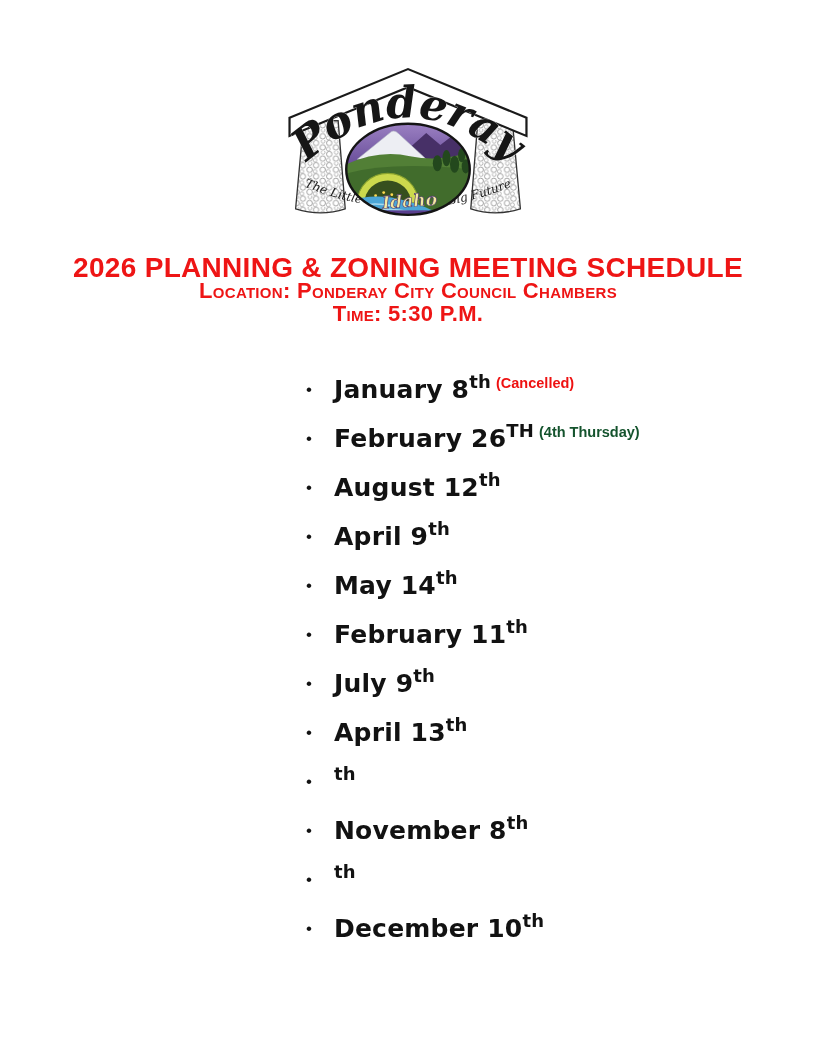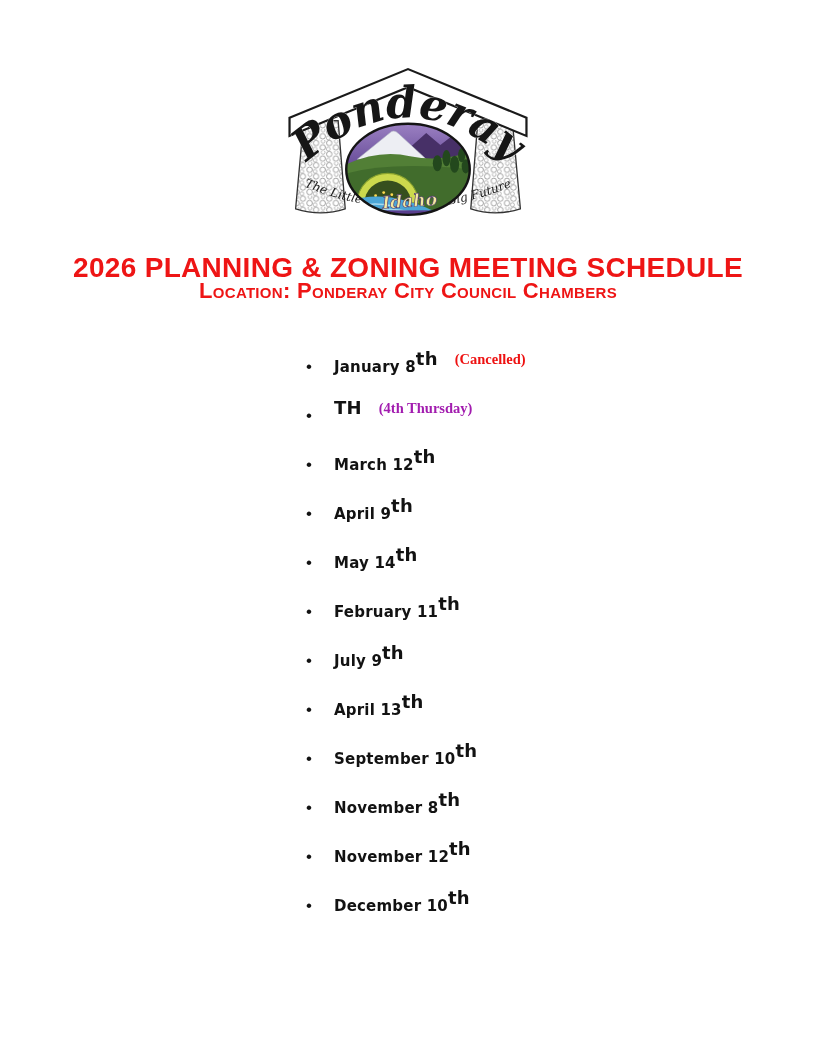--- a/index.html
+++ b/index.html
@@ -49,38 +49,38 @@
   }
   .bullet {
     width: 28px;
     font-size: 17px;
     color: #121212;
     flex: 0 0 28px;
   }
   .item-text {
     font-family: "DejaVu Sans", sans-serif;
     font-weight: bold;
-    font-size: 15px;
+    font-size: 25px;
     letter-spacing: 0.2px;
   }
   .item-sup {
     font-family: "DejaVu Sans", sans-serif;
     font-weight: bold;
     font-size: 18px;
     position: relative;
     top: -8px;
     letter-spacing: 0.2px;
   }
   .item-note {
-    font-family: Liberation Serif, serif;
+    font-family: Liberation Sans, sans-serif;
     font-weight: bold;
     font-size: 14.5px;
     position: relative;
     top: -7px;
-    margin-left: 17px;
+    margin-left: 5px;
     white-space: pre;
   }
 </style>
 </head>
 <body>
 
 <div class="page">
 
   <div class="logo-wrap">
     <svg viewBox="0 0 240 160" width="244" height="162">
@@ -145,37 +145,39 @@
 
       <text font-family="DejaVu Serif, serif" font-style="italic" font-weight="bold" font-size="43" fill="#161616" stroke="#ffffff" stroke-width="0.4" paint-order="stroke">
         <textPath href="#roofArc" startOffset="50%" text-anchor="middle">Ponderay</textPath>
       </text>
     </svg>
   </div>
 
   <div class="header-block">
     <div class="header-line1">2026 PLANNING &amp; ZONING MEETING SCHEDULE</div>
     <div class="header-line2">Location: Ponderay City Council Chambers</div>
+    <div class="header-line3">Time: 5:30 P.M.</div>
   </div>
 
   <ul class="schedule">
     <li>
       <span class="bullet">•</span>
       <span class="item-text">January 8</span>
       <span class="item-sup">th</span>
       <span class="item-note" style="color:#ee1111">(Cancelled)</span>
     </li>
     <li>
       <span class="bullet">•</span>
+      <span class="item-text">February 26</span>
       <span class="item-sup">TH</span>
-      <span class="item-note" style="color:#a21caf">(4th Thursday)</span>
-    </li>
-    <li>
-      <span class="bullet">•</span>
-      <span class="item-text">March 12</span>
+      <span class="item-note" style="color:#14532d">(4th Thursday)</span>
+    </li>
+    <li>
+      <span class="bullet">•</span>
+      <span class="item-text">August 12</span>
       <span class="item-sup">th</span>
       <span class="item-note"></span>
     </li>
     <li>
       <span class="bullet">•</span>
       <span class="item-text">April 9</span>
       <span class="item-sup">th</span>
       <span class="item-note"></span>
     </li>
     <li>
@@ -197,33 +199,31 @@
       <span class="item-note"></span>
     </li>
     <li>
       <span class="bullet">•</span>
       <span class="item-text">April 13</span>
       <span class="item-sup">th</span>
       <span class="item-note"></span>
     </li>
     <li>
       <span class="bullet">•</span>
-      <span class="item-text">September 10</span>
       <span class="item-sup">th</span>
       <span class="item-note"></span>
     </li>
     <li>
       <span class="bullet">•</span>
       <span class="item-text">November 8</span>
       <span class="item-sup">th</span>
       <span class="item-note"></span>
     </li>
     <li>
       <span class="bullet">•</span>
-      <span class="item-text">November 12</span>
       <span class="item-sup">th</span>
       <span class="item-note"></span>
     </li>
     <li>
       <span class="bullet">•</span>
       <span class="item-text">December 10</span>
       <span class="item-sup">th</span>
       <span class="item-note"></span>
     </li>
   </ul>

